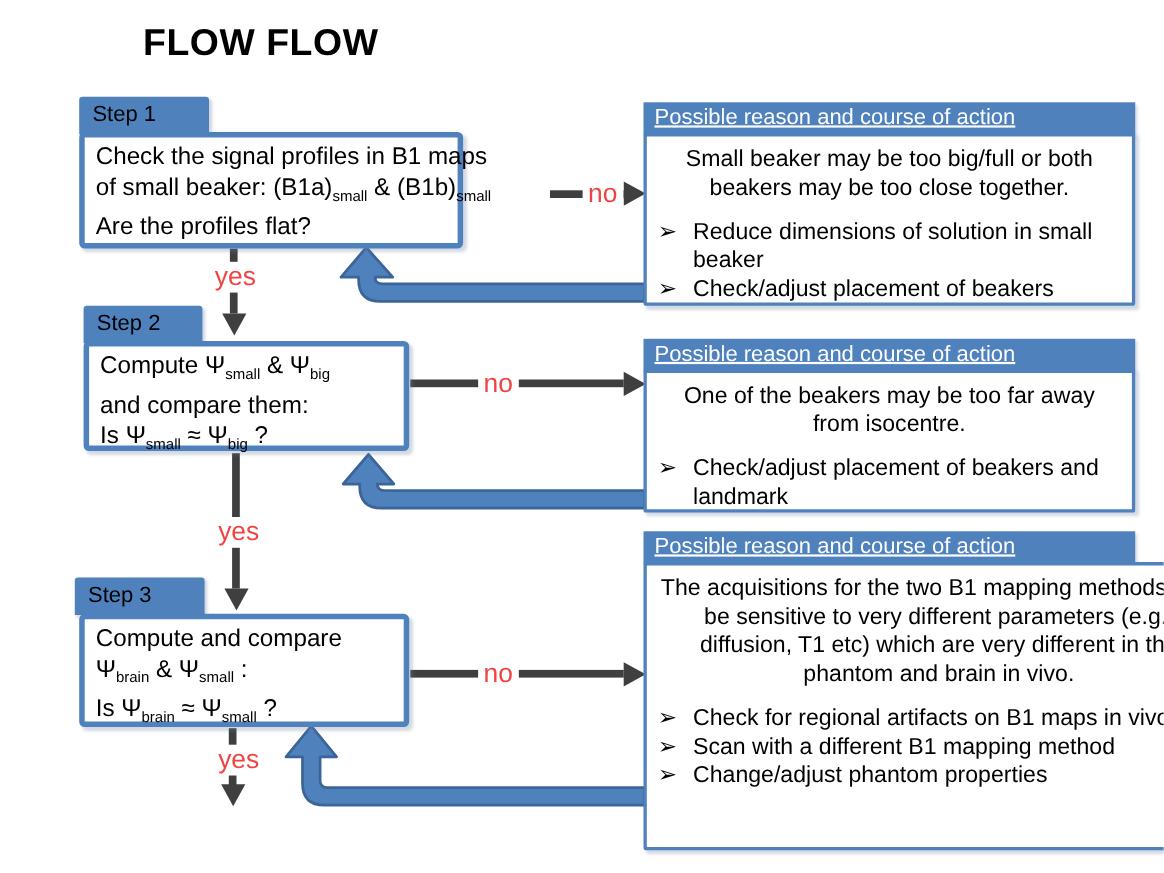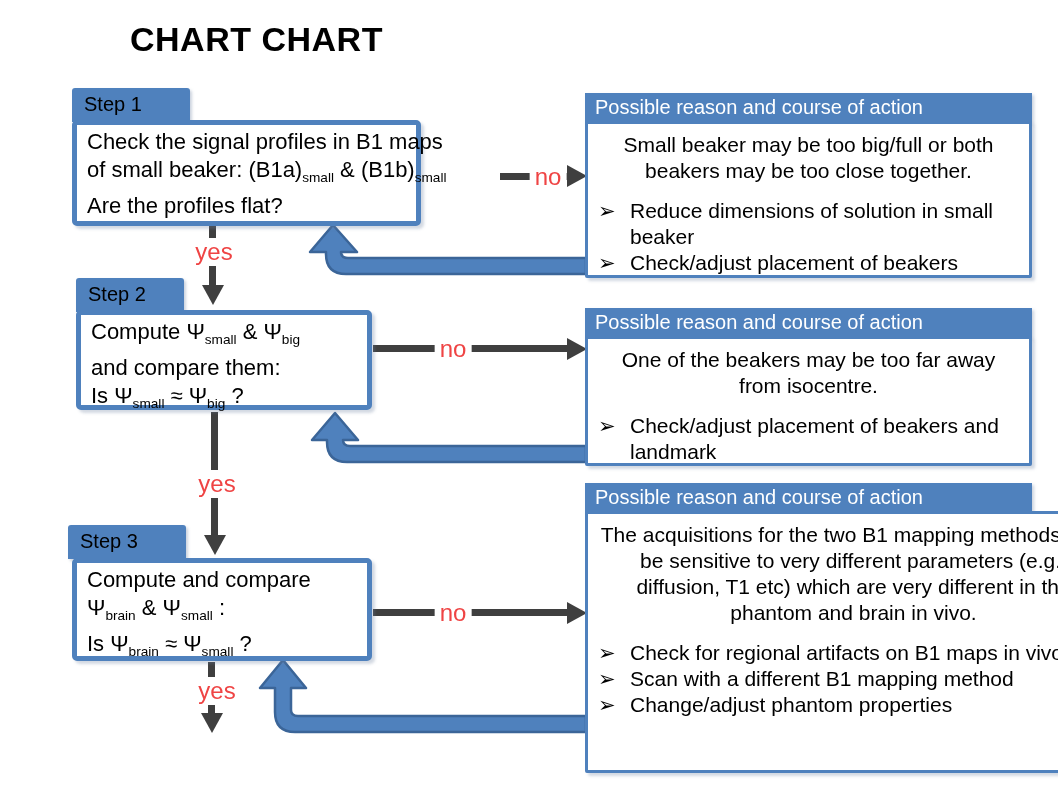--- a/index.html
+++ b/index.html
@@ -21,20 +21,21 @@
     position:absolute; background:#fff; border:5px solid #4f81bd; border-radius:5px;
     box-sizing:border-box; padding:3px 10px; font-size:22px; line-height:28px;
     white-space:nowrap; box-shadow:3px 3px 3px rgba(110,130,160,.3);
   }
   .stepbox sub, .result sub { font-size:0.62em; }
   
   .rhead {
     position:absolute; background:#4f81bd; color:#fff; font-size:20px;
     padding:3px 0 0 10px; box-sizing:border-box;
     box-shadow:2px 2px 3px rgba(110,130,160,.35);
+    text-decoration:underline;
   }
   .rbody {
     position:absolute; background:#fff; border:3px solid #4f81bd; border-radius:2px;
     box-sizing:border-box; padding:8px 10px; font-size:21px; line-height:26px;
     box-shadow:3px 3px 3px rgba(110,130,160,.3);
   }
   .rbody .para { margin:0;text-align:center; }
   .bullets { margin-top:14px; }
   .bullet-row { display:flex; }
   .bullet-marker { flex:0 0 32px; }
@@ -65,21 +66,21 @@
   .result {
     position:absolute; background:#ffff00; font-size:23px;
     box-sizing:border-box; padding:5px 0 0 10px; white-space:nowrap;
   }
 </style>
 </head>
 <body>
 
 <div class="canvas">
 
-  <h1 class="title">CHART CHART</h1>
+  <h1 class="title">FLOW FLOW</h1>
 
   <svg class="return-arrows" width="1058" height="794" viewBox="0 0 1058 794">
     <path d="M333,225 L357,252 L341,252 Q341,258 348,258 L586,258 L586,274 L346,274 Q326,274 326,254 L326,252 L310,252 Z"></path>
     <path d="M335,413 L358,440 L343,440 Q343,446 350,446 L586,446 L586,462 L347,462 Q327,462 327,442 L327,440 L312,440 Z"></path>
     <path d="M283,660 L306,688 L291,688 L291,710 Q291,716 298,716 L586,716 L586,732 L295,732 Q275,732 275,712 L275,688 L260,688 Z"></path>
   </svg>
 
   <div class="hline" style="left:500px;top:173px;width:67px"></div>
   <div class="head-right" style="left:567px;top:165px"></div>
   <div class="lbl" style="left:548px;top:177px">no</div>

